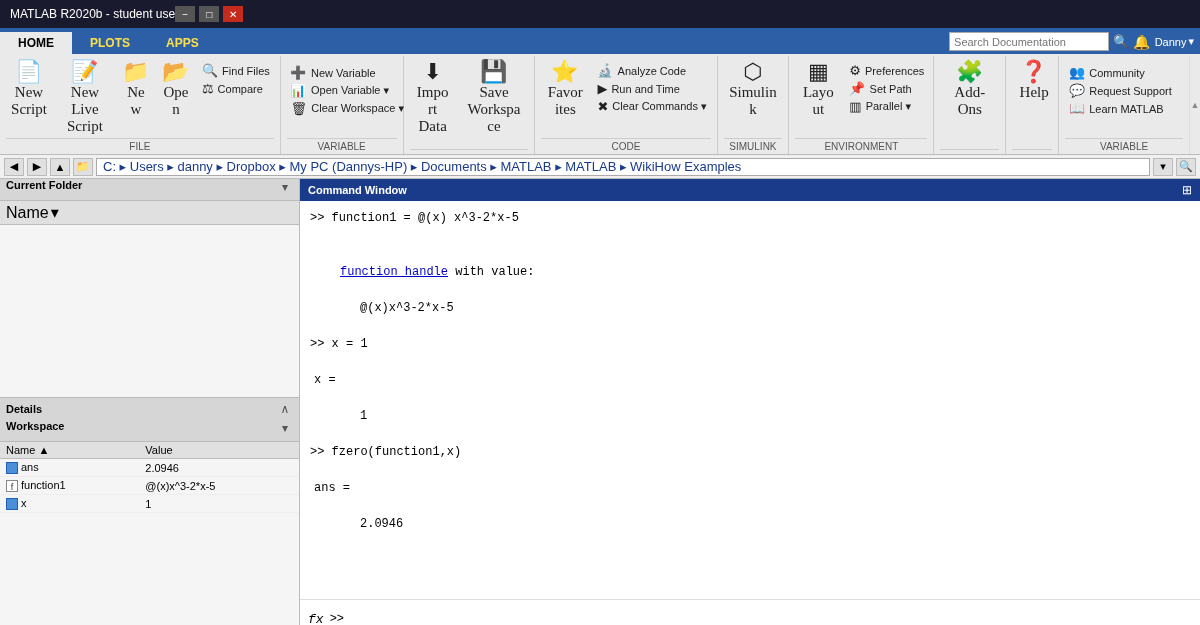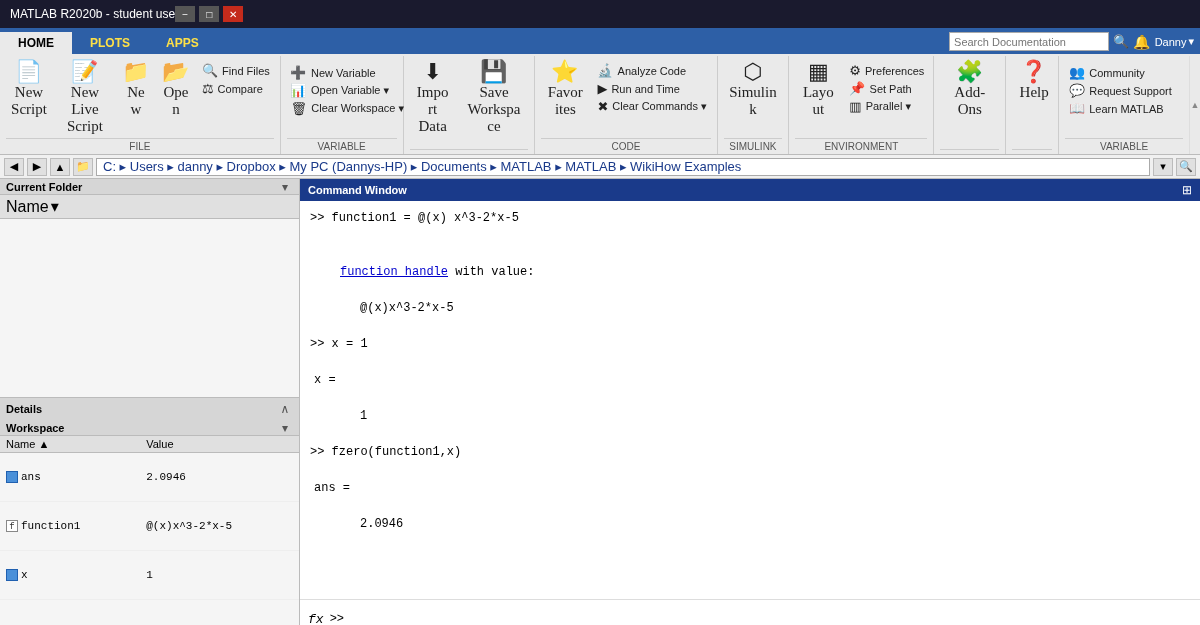--- a/index.html
+++ b/index.html
@@ -171,23 +171,23 @@
       flex-shrink: 0;
     }
 
     #current-folder {
       border-bottom: 1px solid #bbb;
       flex: 1;
     }
     .panel-header {
       background: #d6d6d6;
       border-bottom: 1px solid #bbb;
-      height: 16px;
-      display: flex;
-      align-items: center;
+      height: 22px;
+      display: flex;
+      align-items: flex-start;
       padding: 0 6px;
       font-size: 11px;
       font-weight: 600;
       justify-content: space-between;
     }
     .panel-header .actions { display: flex; gap: 2px; }
     .panel-header-btn {
       width: 16px; height: 16px;
       background: none; border: none;
       cursor: pointer; font-size: 12px;
@@ -237,25 +237,24 @@
     }
     .workspace-table th {
       background: #e0e0e0;
       border-bottom: 1px solid #bbb;
       text-align: left;
       padding: 2px 6px;
       font-size: 11px;
       font-weight: normal;
     }
     .workspace-table td {
-      padding: 18px 6px;
+      padding: 2px 6px;
       font-size: 11px;
       border-bottom: 1px solid #eee;
       white-space: nowrap;
-      font-family: Liberation Mono, monospace;
     }
     .ws-icon {
       display: inline-block;
       width: 12px; height: 12px;
       background: #4a90d9;
       border: 1px solid #2060b0;
       font-size: 9px;
       text-align: center;
       line-height: 12px;
       color: #fff;

